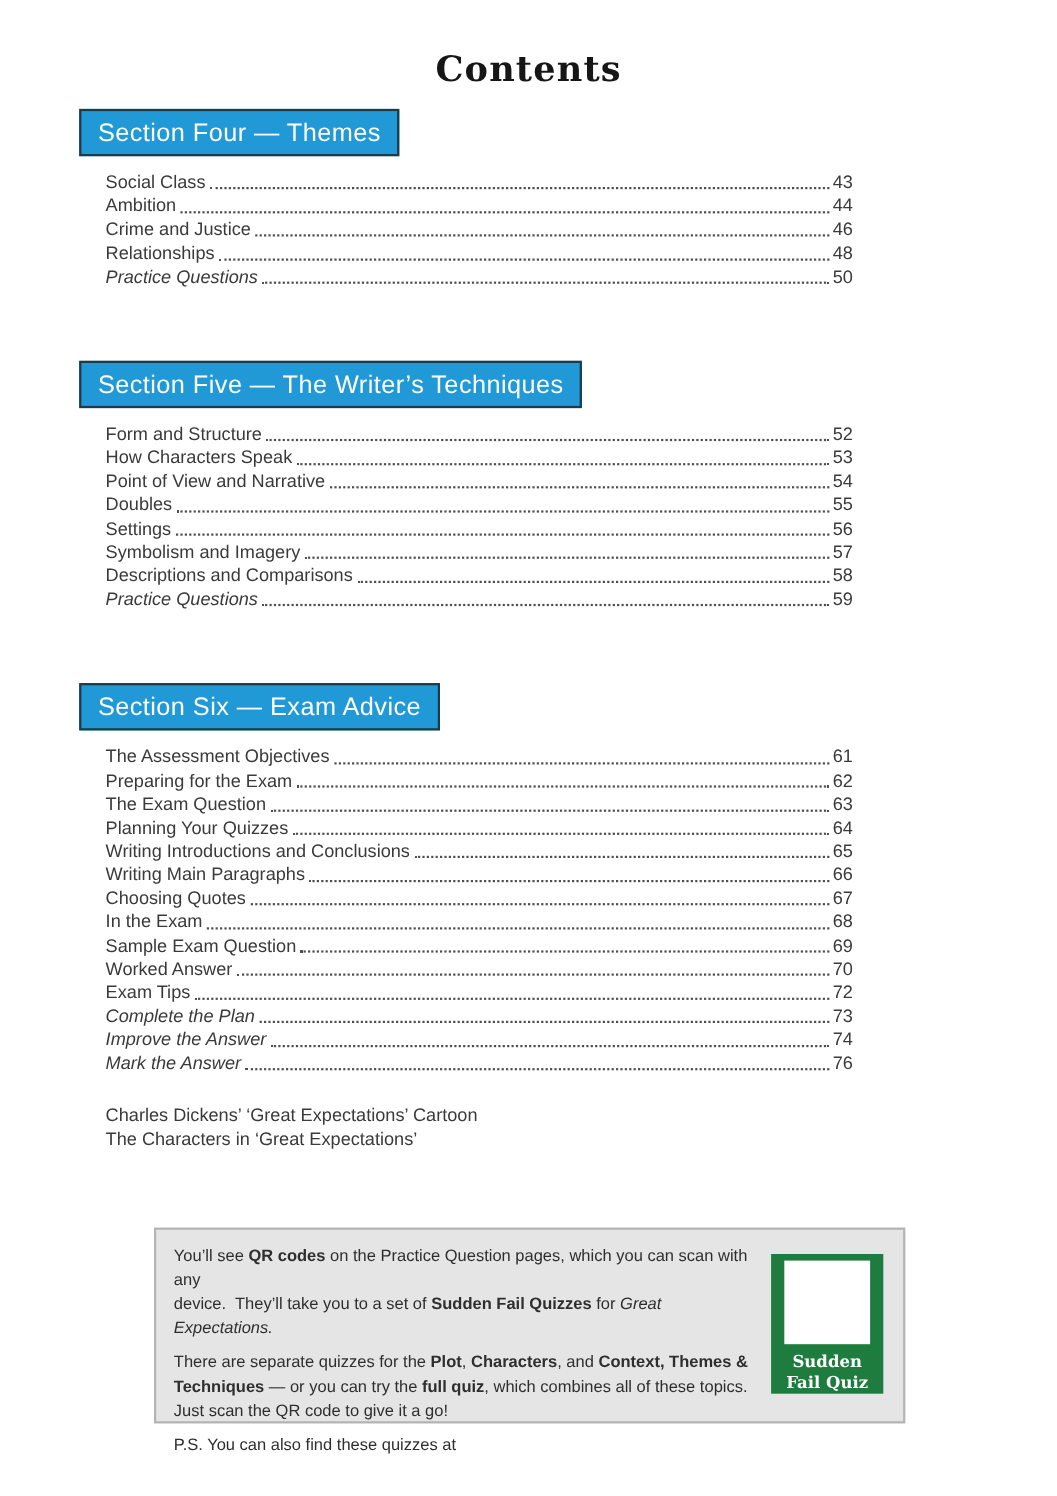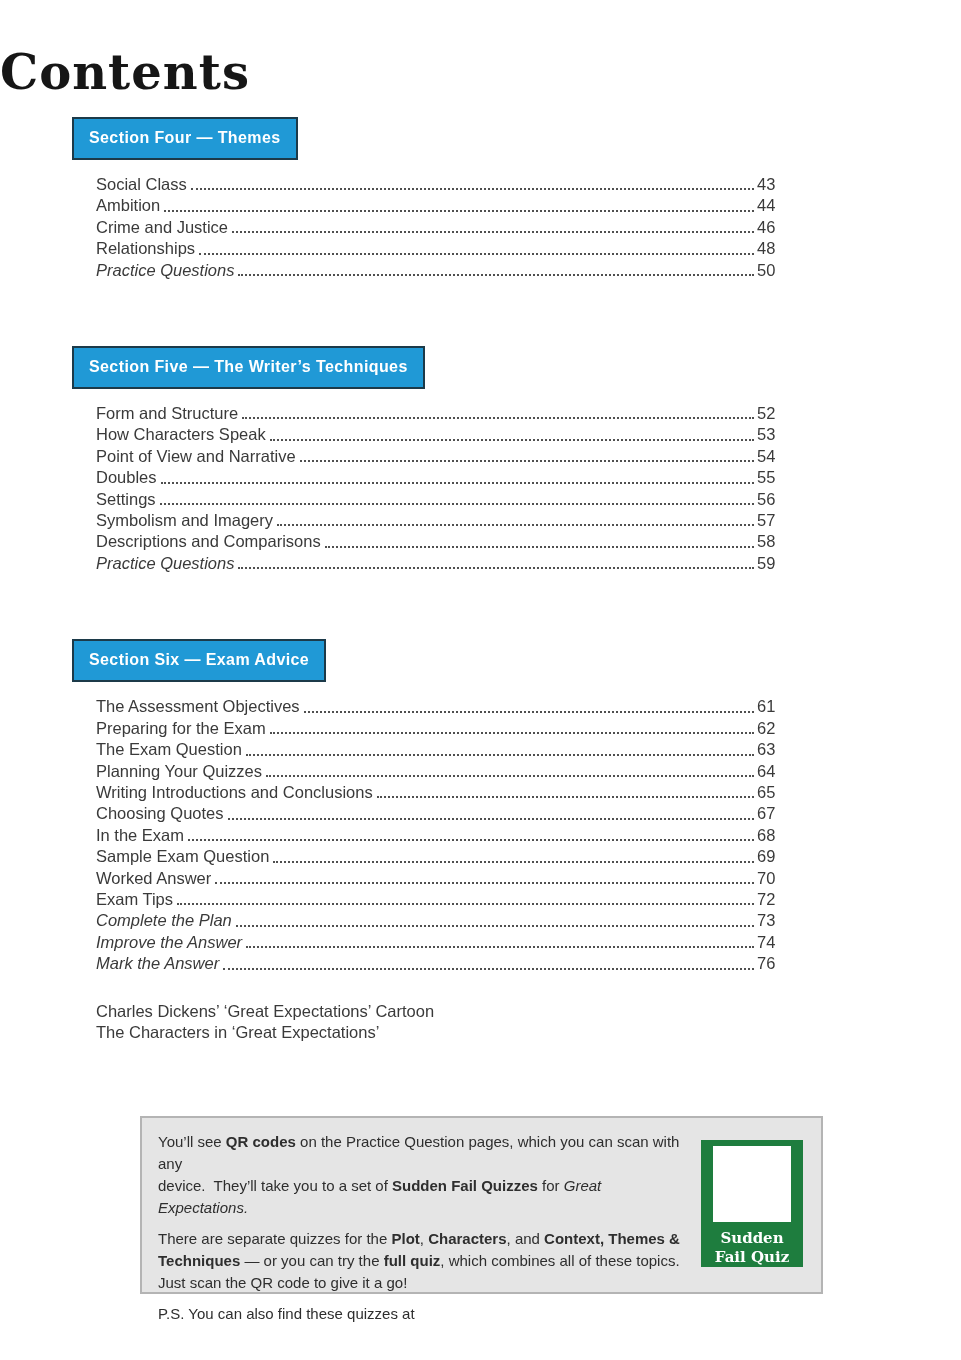--- a/index.html
+++ b/index.html
@@ -7,28 +7,28 @@
     --header-border:#1c3a49;
     --badge-green:#1e7d3e;
     --box-border:#b4b4b4;
     --text:#3a3a3a;
   }
   *{box-sizing:border-box;}
   html,body{margin:0;padding:0;background:#ffffff;}
   body{width:961px;height:1360px;font-family:"Liberation Sans",sans-serif;color:var(--text);}
   .page{position:relative;width:961px;height:1360px;background:#fff;overflow:hidden;}
 
-  .title{margin:0;padding-top:44px;text-align:left;
-         font-family:"DejaVu Serif",serif;font-weight:bold;font-size:48px;
+  .title{margin:0;padding-top:44px;text-align:center;
+         font-family:"DejaVu Serif",serif;font-weight:bold;font-size:32px;
          color:#161616;letter-spacing:1px;}
 
   .toc-section{margin-top:65px;}
   .toc-section:first-child{margin-top:17px;}
   .section-header{display:inline-block;margin-left:72px;background:var(--header-blue);
-                  color:#fff;font-weight:bold;font-size:16px;line-height:26px;
+                  color:#fff;font-weight:normal;font-size:23px;line-height:26px;
                   padding:6px 15px 7px;border:2px solid var(--header-border);
                   letter-spacing:0.4px;}
   .toc-list{margin:14px 174px 0 96px;}
   .index-list{margin:28px 174px 0 96px;}
 
   .toc-row{display:flex;align-items:baseline;font-size:16.5px;line-height:21.4px;color:var(--text);}
   .toc-row .entry-title{white-space:nowrap;}
   .toc-row.italic .entry-title{font-style:italic;}
   .toc-row .leader{flex:1;align-self:stretch;border-bottom:2px dotted #4f4f4f;
                    margin:0 3px 0 4px;transform:translateY(-5px);}
@@ -147,20 +147,25 @@
             <span class="entry-title">Planning Your Quizzes</span>
             <span class="leader"></span>
             <span class="pagenum">64</span>
           </div>
           <div class="toc-row">
             <span class="entry-title">Writing Introductions and Conclusions</span>
             <span class="leader"></span>
             <span class="pagenum">65</span>
           </div>
           <div class="toc-row">
+            <span class="entry-title">Writing Main Paragraphs</span>
+            <span class="leader"></span>
+            <span class="pagenum">66</span>
+          </div>
+          <div class="toc-row">
             <span class="entry-title">Choosing Quotes</span>
             <span class="leader"></span>
             <span class="pagenum">67</span>
           </div>
           <div class="toc-row">
             <span class="entry-title">In the Exam</span>
             <span class="leader"></span>
             <span class="pagenum">68</span>
           </div>
           <div class="toc-row">

